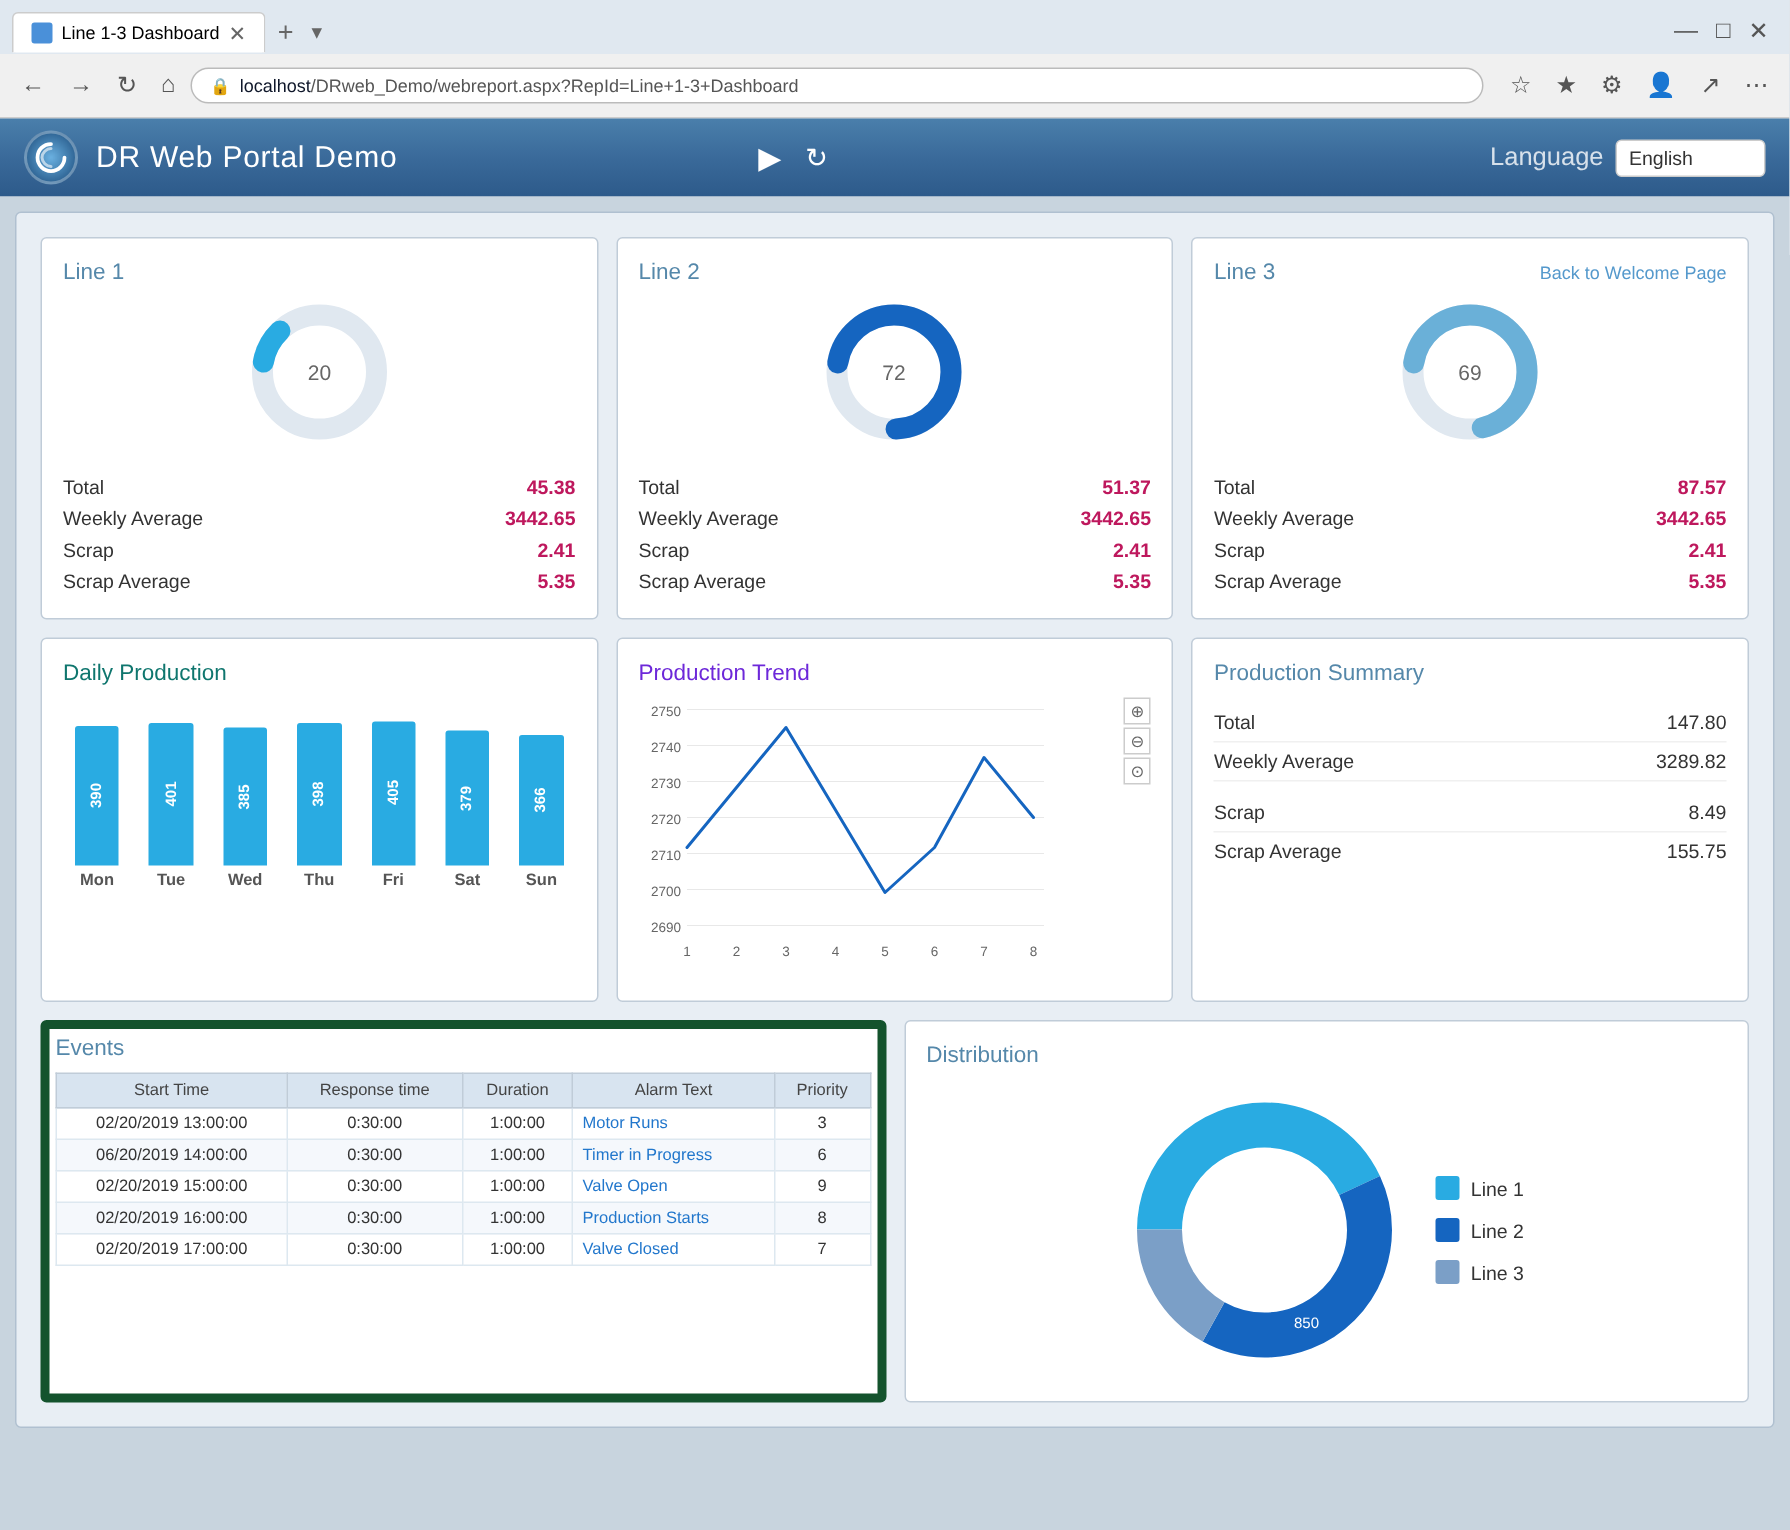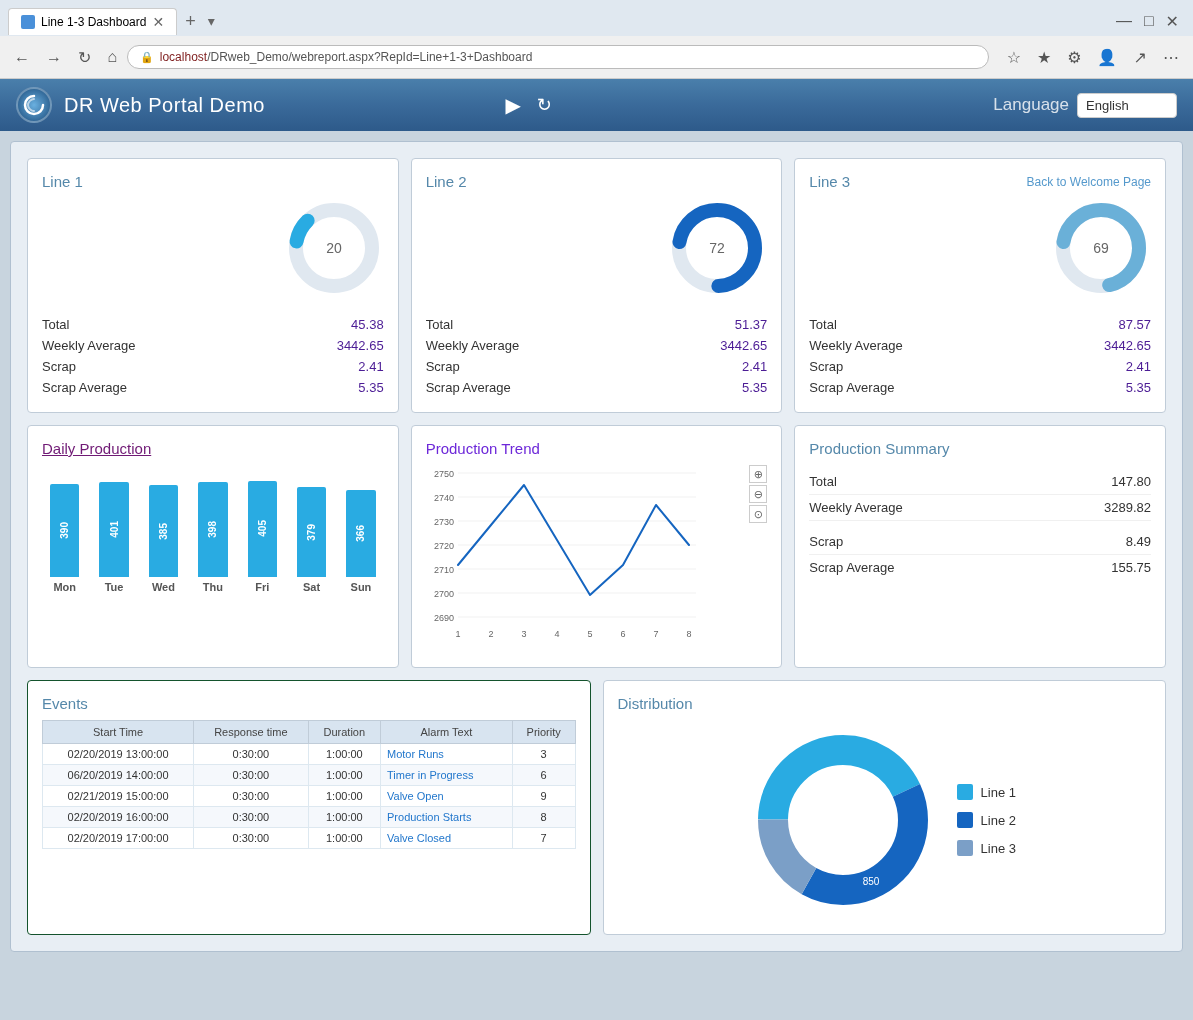--- a/index.html
+++ b/index.html
@@ -10,21 +10,21 @@
     .browser-tabs { background: #e0e8f0; display: flex; align-items: center; padding: 6px 8px 0; height: 36px; }
     .browser-tab { background: white; border: 1px solid #ccc; border-bottom: none; border-radius: 4px 4px 0 0; padding: 5px 12px; font-size: 12px; display: flex; align-items: center; gap: 6px; min-width: 160px; }
     .browser-tab-icon { width: 14px; height: 14px; background: #4a90d9; border-radius: 2px; }
     .browser-tab-close { margin-left: auto; cursor: pointer; color: #666; font-size: 14px; }
     .browser-tab-new { background: none; border: none; font-size: 18px; color: #666; cursor: pointer; padding: 0 8px; }
     .browser-controls { display: flex; align-items: center; padding: 6px 8px; gap: 4px; height: 42px; }
     .browser-btn { background: none; border: none; cursor: pointer; color: #555; font-size: 16px; padding: 2px 6px; border-radius: 3px; }
     .browser-url { flex: 1; border: 1px solid #bbb; border-radius: 20px; padding: 4px 12px; font-size: 12px; background: white; display: flex; align-items: center; gap: 6px; }
     .browser-url-lock { color: #555; font-size: 11px; }
     .browser-url-text { color: #333; font-size: 12px; }
-    .browser-url-text span { color: #7f1d1d; }
+    .browser-url-text span { color: #0f172a; }
     .browser-actions { display: flex; gap: 4px; margin-left: 8px; }
 
     
     .app-bar { background: linear-gradient(180deg, #4a7fab 0%, #3a6a9a 50%, #2d5a8a 100%); display: flex; align-items: center; padding: 0 16px; height: 52px; }
     .app-logo { width: 36px; height: 36px; border-radius: 50%; background: radial-gradient(circle, #6ab0e0 0%, #1a4a7a 100%); display: flex; align-items: center; justify-content: center; margin-right: 12px; border: 2px solid rgba(255,255,255,0.3); }
     .app-title { color: white; font-size: 20px; font-weight: normal; letter-spacing: 0.5px; flex: 1; }
     .app-btn { background: none; border: none; color: white; font-size: 20px; cursor: pointer; padding: 4px 8px; }
     .language-section { display: flex; align-items: center; gap: 8px; }
     .language-label { color: rgba(255,255,255,0.8); font-size: 17px; }
     .language-select { background: white; border: 1px solid #ccc; border-radius: 4px; padding: 4px 24px 4px 8px; font-size: 13px; color: #333; appearance: none; cursor: pointer; min-width: 100px; }
@@ -41,51 +41,51 @@
     
     .card { background: white; border: 1px solid #c0ccd8; border-radius: 4px; padding: 14px; }
 
     
     .line-card { background: white; border: 1px solid #c0ccd8; border-radius: 4px; padding: 14px; }
     .line-card-header { display: flex; justify-content: space-between; align-items: center; margin-bottom: 8px; }
     .line-card-title { font-size: 15px; color: #5588aa; }
     .back-link { color: #5599cc; font-size: 12px; text-decoration: none; }
 
     
-    .donut-container { display: flex; justify-content: flex-end; margin: 8px 0 16px; }
+    .donut-container { display: flex; justify-content: center; margin: 8px 0 16px; }
     .donut-svg { width: 100px; height: 100px; }
 
     
     .stats-table { width: 100%; }
     .stats-row { display: flex; justify-content: space-between; padding: 3px 0; }
     .stats-label { color: #333; font-size: 13px; }
-    .stats-value { color: #4c1d95; font-size: 13px; font-weight: normal; }
+    .stats-value { color: #be185d; font-size: 13px; font-weight: bold; }
 
     
     .bar-chart-container { padding: 8px 0; }
     .bars-area { display: flex; align-items: flex-end; gap: 20px; height: 120px; padding: 0 8px; font-weight: bold; }
     .bar-item { display: flex; flex-direction: column; align-items: center; flex: 1; }
     .bar { background: #29abe2; width: 100%; border-radius: 2px 2px 0 0; display: flex; align-items: center; justify-content: center; position: relative; }
     .bar-label-top { color: white; font-size: 10px; writing-mode: vertical-rl; transform: rotate(180deg); padding: 4px 0; }
     .bar-day { font-size: 11px; color: #555; margin-top: 4px; }
-    .daily-prod-title { font-size: 15px; color: #701a75; margin-bottom: 8px; text-decoration: underline; }
+    .daily-prod-title { font-size: 15px; color: #0f766e; margin-bottom: 8px; }
     .trend-title { font-size: 15px; color: #6d28d9; margin-bottom: 8px; }
     .trend-chart { position: relative; }
     .zoom-btn { background: none; border: 1px solid #ccc; width: 18px; height: 18px; display: flex; align-items: center; justify-content: center; font-size: 10px; cursor: pointer; color: #666; }
 
     
     .summary-card { background: white; border: 1px solid #c0ccd8; border-radius: 4px; padding: 14px; }
     .summary-title { font-size: 15px; color: #5588aa; margin-bottom: 12px; }
     .summary-row { display: flex; justify-content: space-between; padding: 5px 0; border-bottom: 1px solid #f0f0f0; }
     .summary-row:last-child { border-bottom: none; }
     .summary-label { color: #333; font-size: 13px; }
     .summary-value { color: #333; font-size: 13px; }
 
     
-    .events-card { background: white; border: 1px solid #14532d; border-radius: 4px; padding: 14px; }
+    .events-card { background: white; border: 6px solid #14532d; border-radius: 4px; padding: 4px; }
     .events-title { font-size: 15px; color: #5588aa; margin-bottom: 8px; }
     .events-table { width: 100%; border-collapse: collapse; font-size: 11px; }
     .events-table th { background: #d8e4f0; color: #444; padding: 5px 6px; text-align: center; border: 1px solid #c0ccd8; font-weight: normal; }
     .events-table td { padding: 4px 6px; border: 1px solid #dde8f0; text-align: center; color: #333; }
     .events-table td.alarm-text { color: #2277cc; text-align: left; }
     .events-table tr:nth-child(even) { background: #f5f8fc; }
 
     
     .dist-card { background: white; border: 1px solid #c0ccd8; border-radius: 4px; padding: 14px; }
     .dist-title { font-size: 15px; color: #5588aa; margin-bottom: 8px; }
@@ -387,21 +387,21 @@
     <td>3</td>
   </tr>
               <tr>
     <td>06/20/2019 14:00:00</td>
     <td>0:30:00</td>
     <td>1:00:00</td>
     <td class="alarm-text">Timer in Progress</td>
     <td>6</td>
   </tr>
               <tr>
-    <td>02/21/2019 15:00:00</td>
+    <td>02/20/2019 15:00:00</td>
     <td>0:30:00</td>
     <td>1:00:00</td>
     <td class="alarm-text">Valve Open</td>
     <td>9</td>
   </tr>
               <tr>
     <td>02/20/2019 16:00:00</td>
     <td>0:30:00</td>
     <td>1:00:00</td>
     <td class="alarm-text">Production Starts</td>

